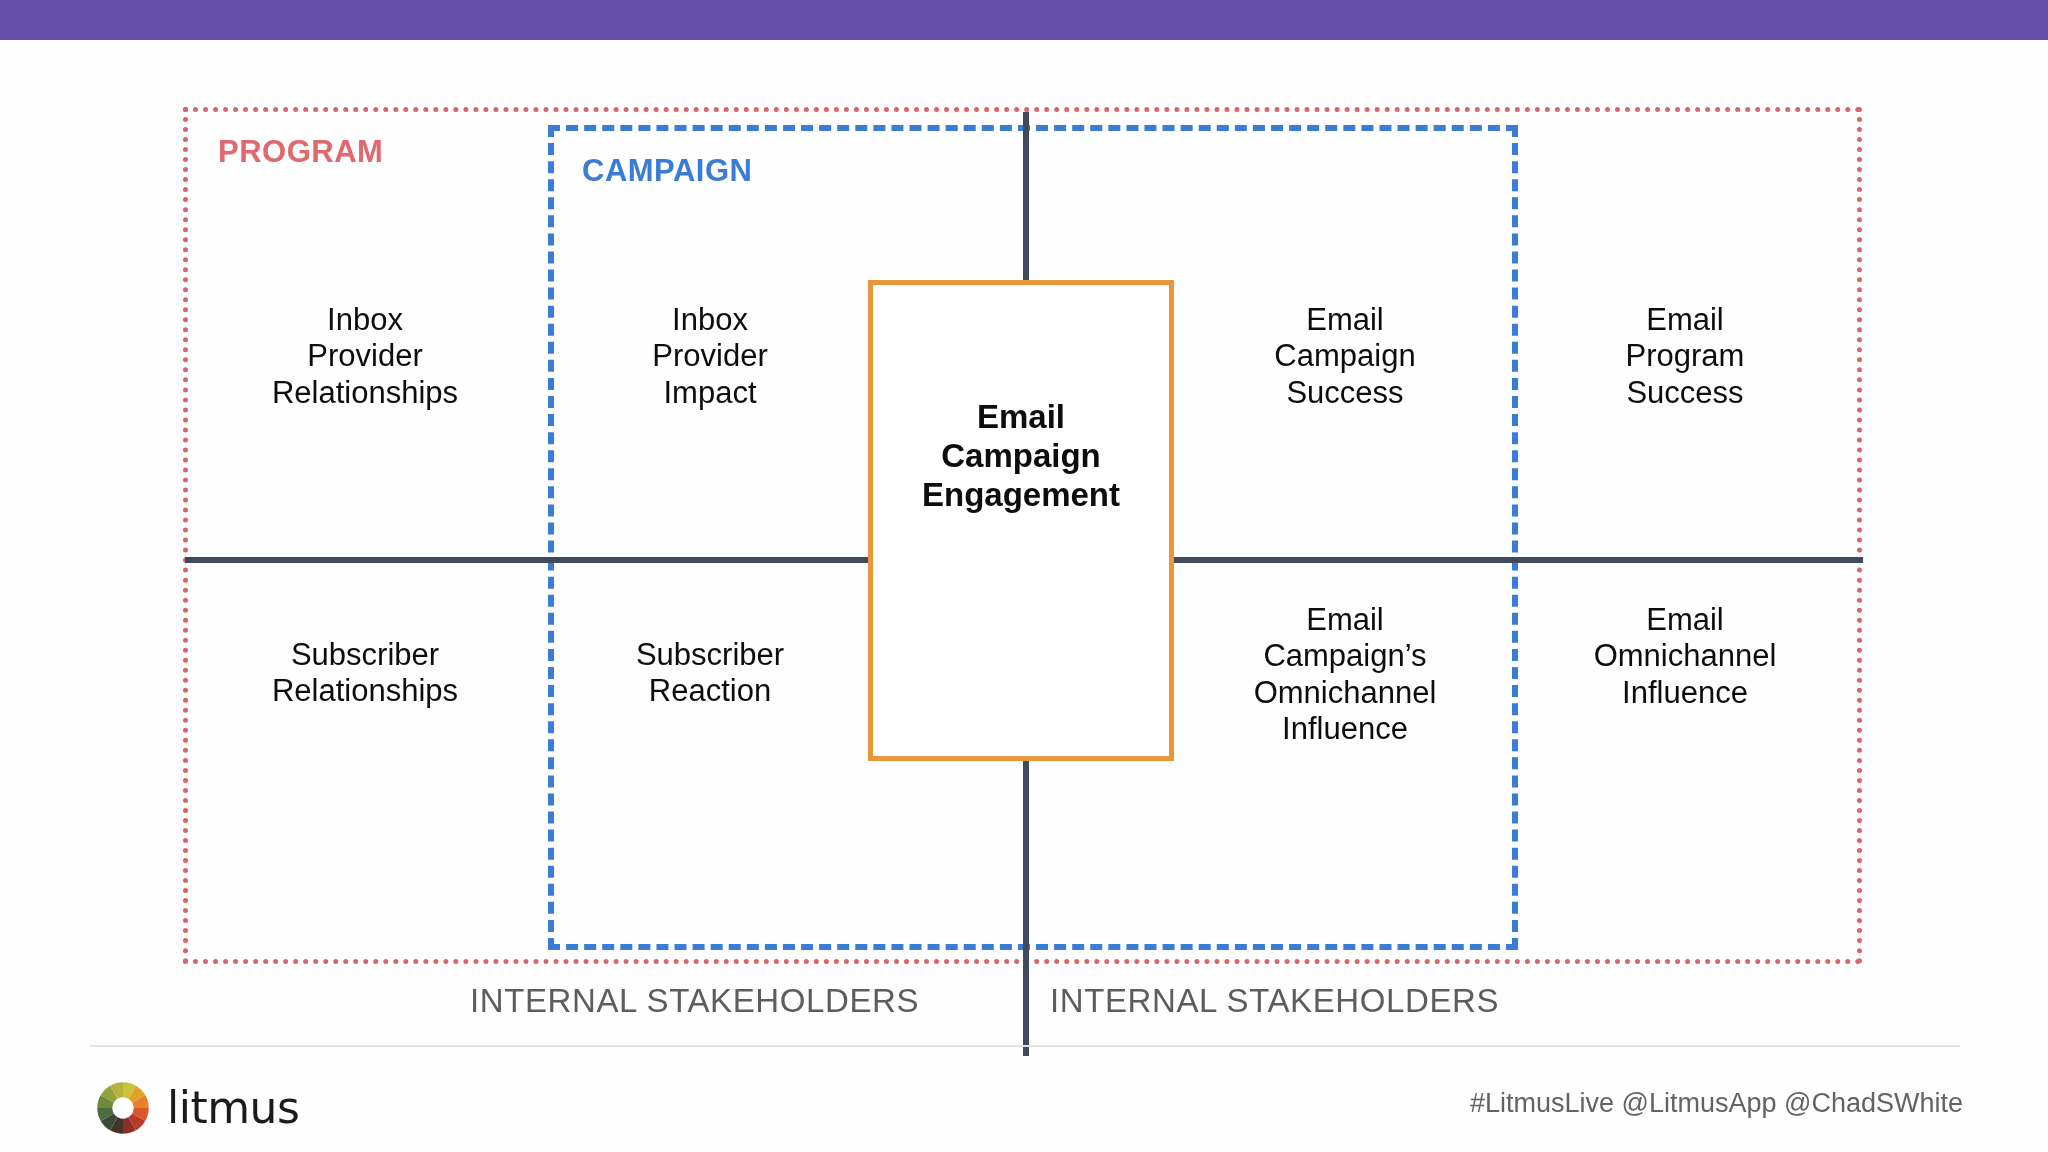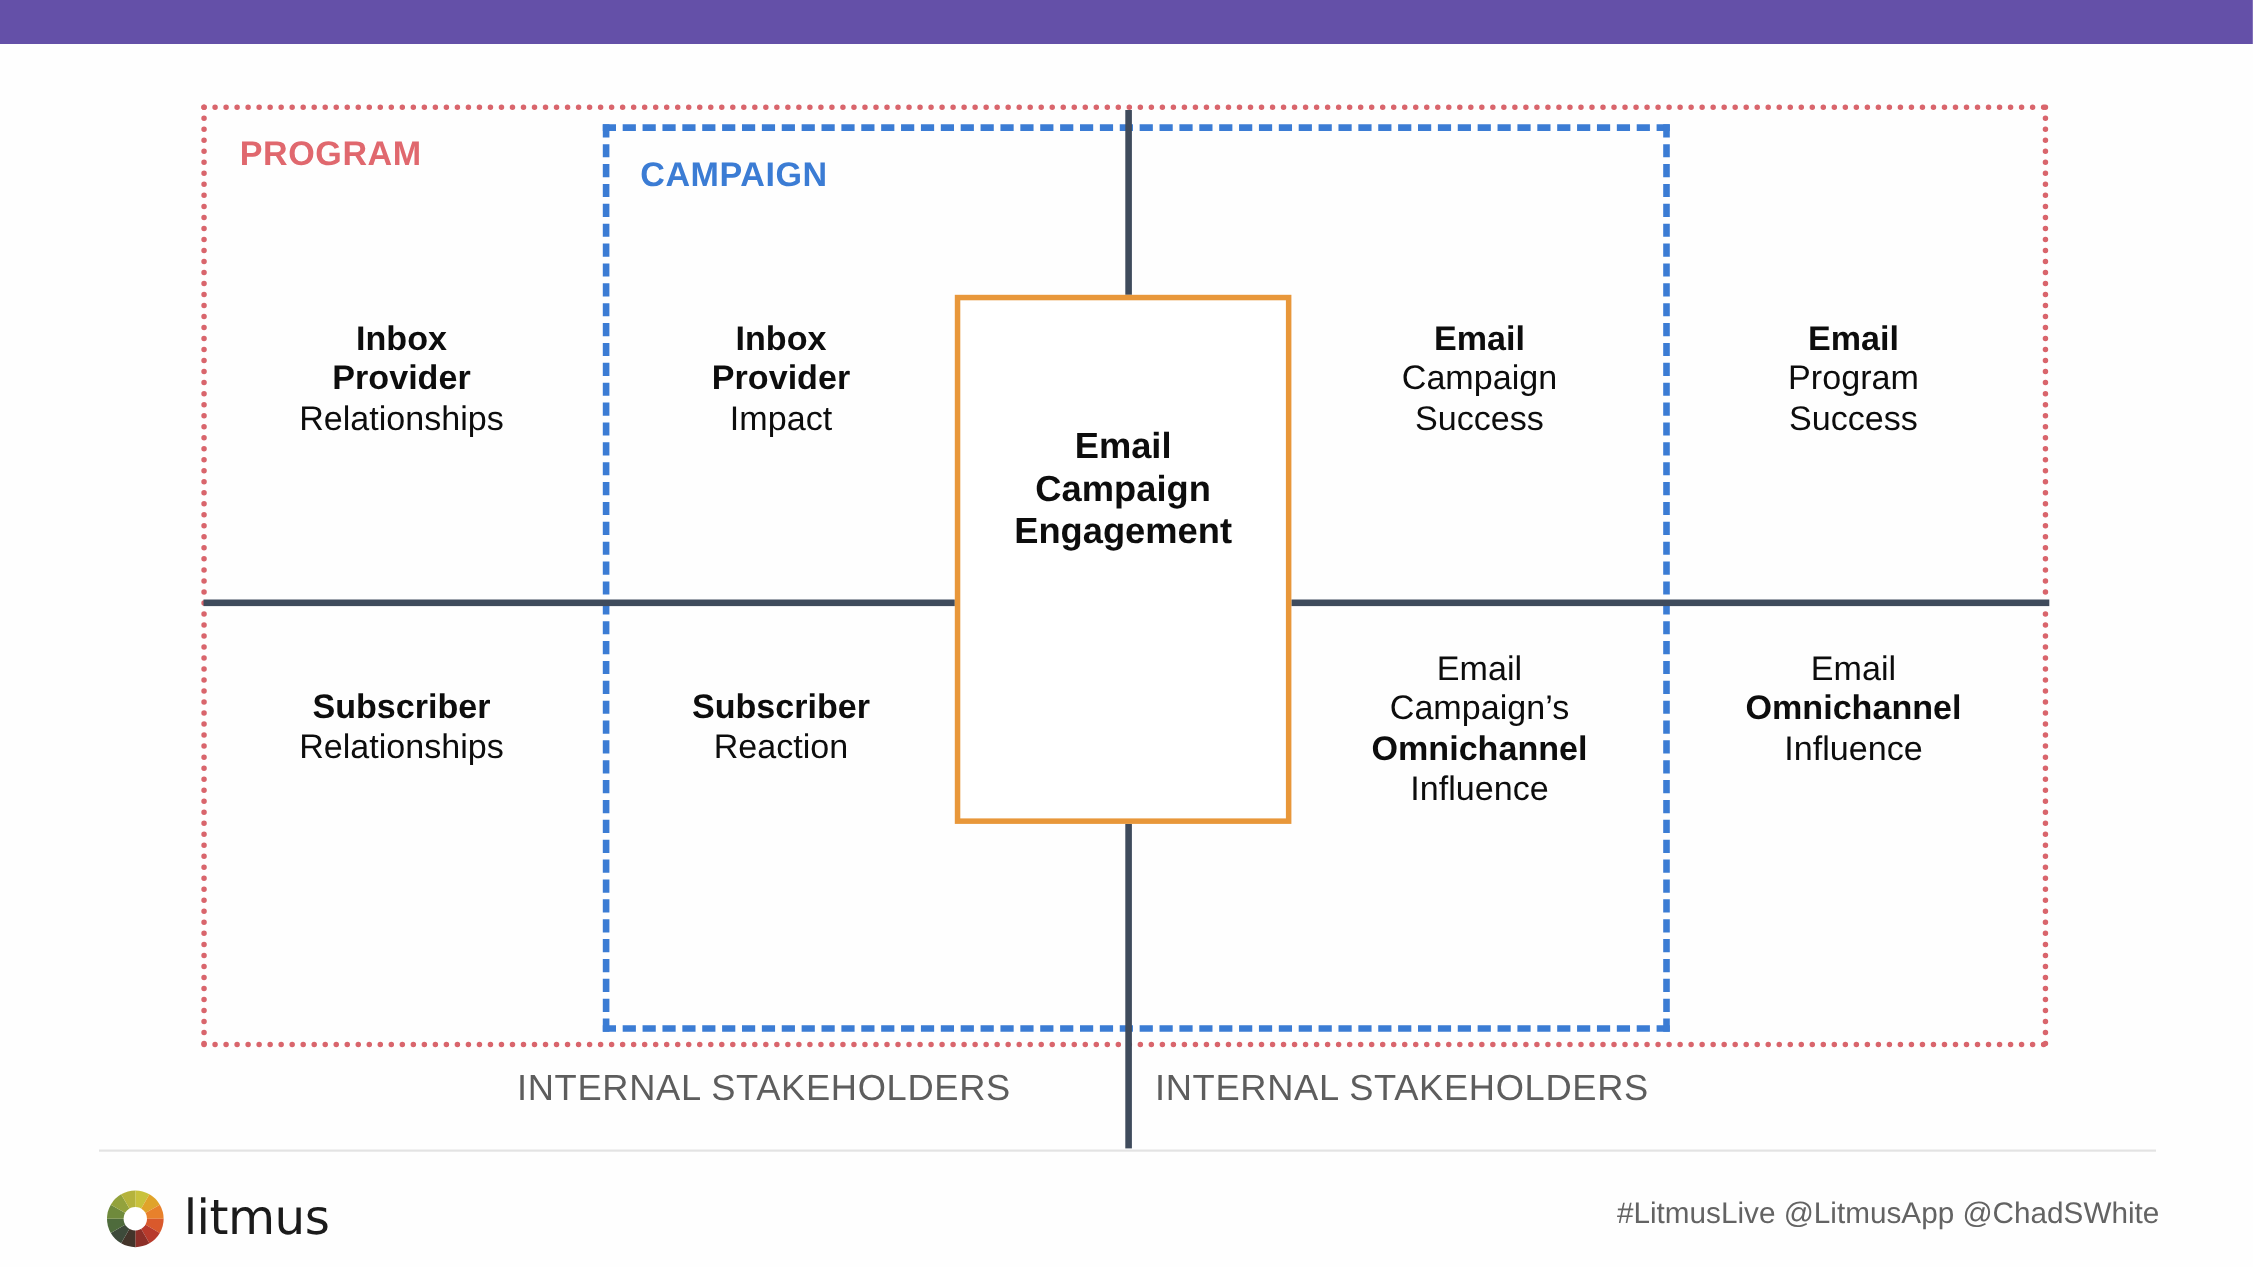--- a/index.html
+++ b/index.html
@@ -32,21 +32,21 @@
     top: 40px;
     width: 2048px;
     height: 1112px;
     background: #fefefe;
   }
 
   
   .stage {
     position: absolute;
     left: 0;
-    top: 0;
+    top: 12px;
     width: 2048px;
     height: 1000px;
   }
 
   
   .frame-program {
     position: absolute;
     left: 183px;
     top: 55px;
     width: 1679px;
@@ -129,21 +129,21 @@
   }
 
   
   .cell {
     position: absolute;
     text-align: center;
     font-size: 31px;
     color: #0d0d0d;
     line-height: 1.17;
   }
-  .cell .b { font-weight: bold; }
+  .cell .b { font-weight: normal; }
   .cell .n { font-weight: normal; }
 
   .cell-tl { left: 195px;  top: 250px; width: 340px; }
   .cell-tc { left: 560px;  top: 250px; width: 300px; }
   .cell-tr { left: 1185px; top: 250px; width: 320px; }
   .cell-tf { left: 1520px; top: 250px; width: 330px; }
 
   .cell-bl { left: 195px;  top: 585px; width: 340px; }
   .cell-bc { left: 560px;  top: 585px; width: 300px; }
   .cell-br { left: 1185px; top: 550px; width: 320px; }

